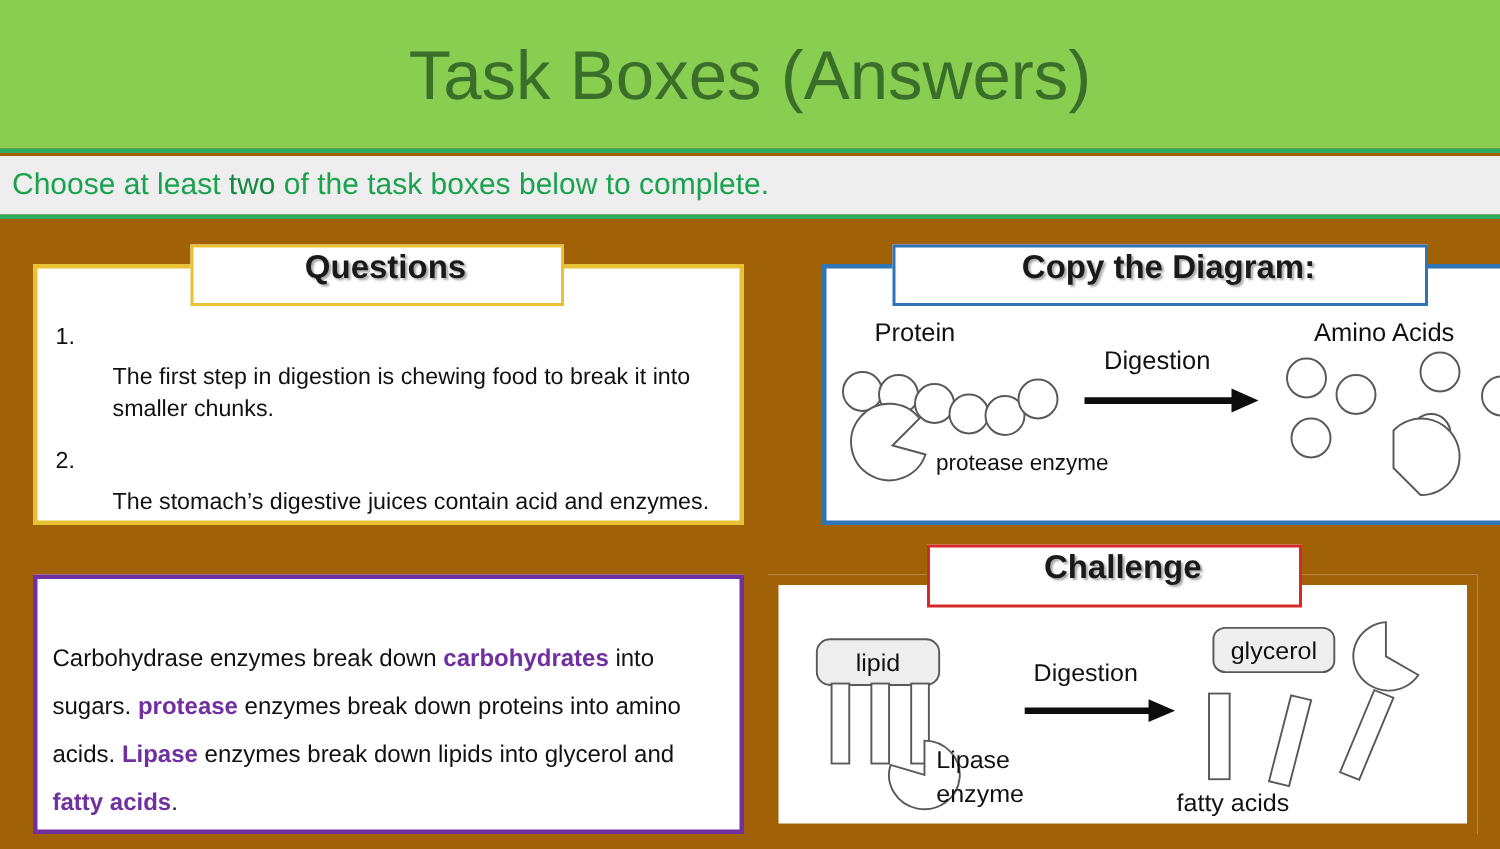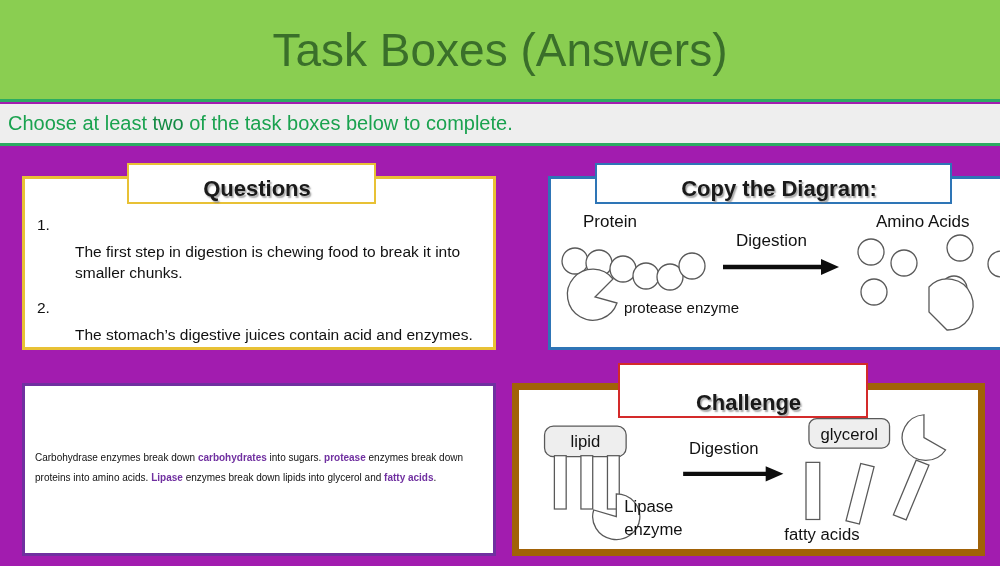--- a/index.html
+++ b/index.html
@@ -10,21 +10,21 @@
     width: 1000px;
     height: 566px;
     overflow: hidden;
     background: #ffffff;
     font-family: "Liberation Sans", sans-serif;
   }
   .slide {
     position: relative;
     width: 1000px;
     height: 566px;
-    background: #a21caf;
+    background: #a16207;
     overflow: hidden;
   }
 
   
   .header-band {
     position: absolute;
     left: 0; top: 0;
     width: 1000px;
     height: 99px;
     background: #8ace51;
@@ -76,21 +76,21 @@
   .task-box {
     position: absolute;
     background: #ffffff;
     box-sizing: border-box;
   }
   .task-tab {
     position: absolute;
     background: #ffffff;
     box-sizing: border-box;
     display: flex;
-    align-items: flex-end;
+    align-items: flex-start;
     justify-content: center;
     z-index: 5;
     padding-left: 11px;
   }
   .task-tab-label {
     font-size: 22px;
     font-weight: bold;
     color: #1a1a1a;
     text-shadow: 1.5px 1.5px 1.5px rgba(120,120,120,0.65);
     white-space: nowrap;
@@ -103,21 +103,21 @@
   
   #box-diagram { left: 512px; top: 176px; width: 473px; height: 174px; border: 3px solid #2e75b6; margin-left: 36px; }
   #tab-diagram { left: 595px; top: 163px; width: 357px; height: 41px; border: 2px solid #2e75b6; }
 
   
   #box-blanks { left: 22px; top: 383px; width: 474px; height: 173px; border: 3px solid #7030a0; }
   #tab-blanks { left: 78px; top: 368px; width: 363px; height: 42px; border: 2px solid #7030a0; }
 
   
   #box-challenge { left: 512px; top: 383px; width: 473px; height: 173px; border: 7px solid #a16207; }
-  #tab-challenge { left: 618px; top: 363px; width: 250px; height: 55px; border: 2px solid #d42a2a; }
+  #tab-challenge { left: 618px; top: 363px; width: 250px; height: 42px; border: 2px solid #d42a2a; }
 
   
   .q-list {
     position: absolute;
     left: 12px;
     top: 36px;
     right: 10px;
   }
   .q-item {
     display: flex;
@@ -128,24 +128,23 @@
   }
   .q-num { width: 38px; flex: 0 0 38px; }
   .q-text { flex: 1 1 auto; margin-top: 27px; }
 
   
   .blank-para {
     position: absolute;
     left: 10px;
     top: 38px;
     width: 452px;
-    font-size: 10px;
+    font-size: 16px;
     color: #111111;
     line-height: 2.0;
-    margin-top: 24px;
   }
   .blank-para b { color: #7030a0; font-weight: bold; }
 
   
   .diagram-svg {
     position: absolute;
     left: 0;
     top: 0;
     width: 100%;
     height: 100%;

